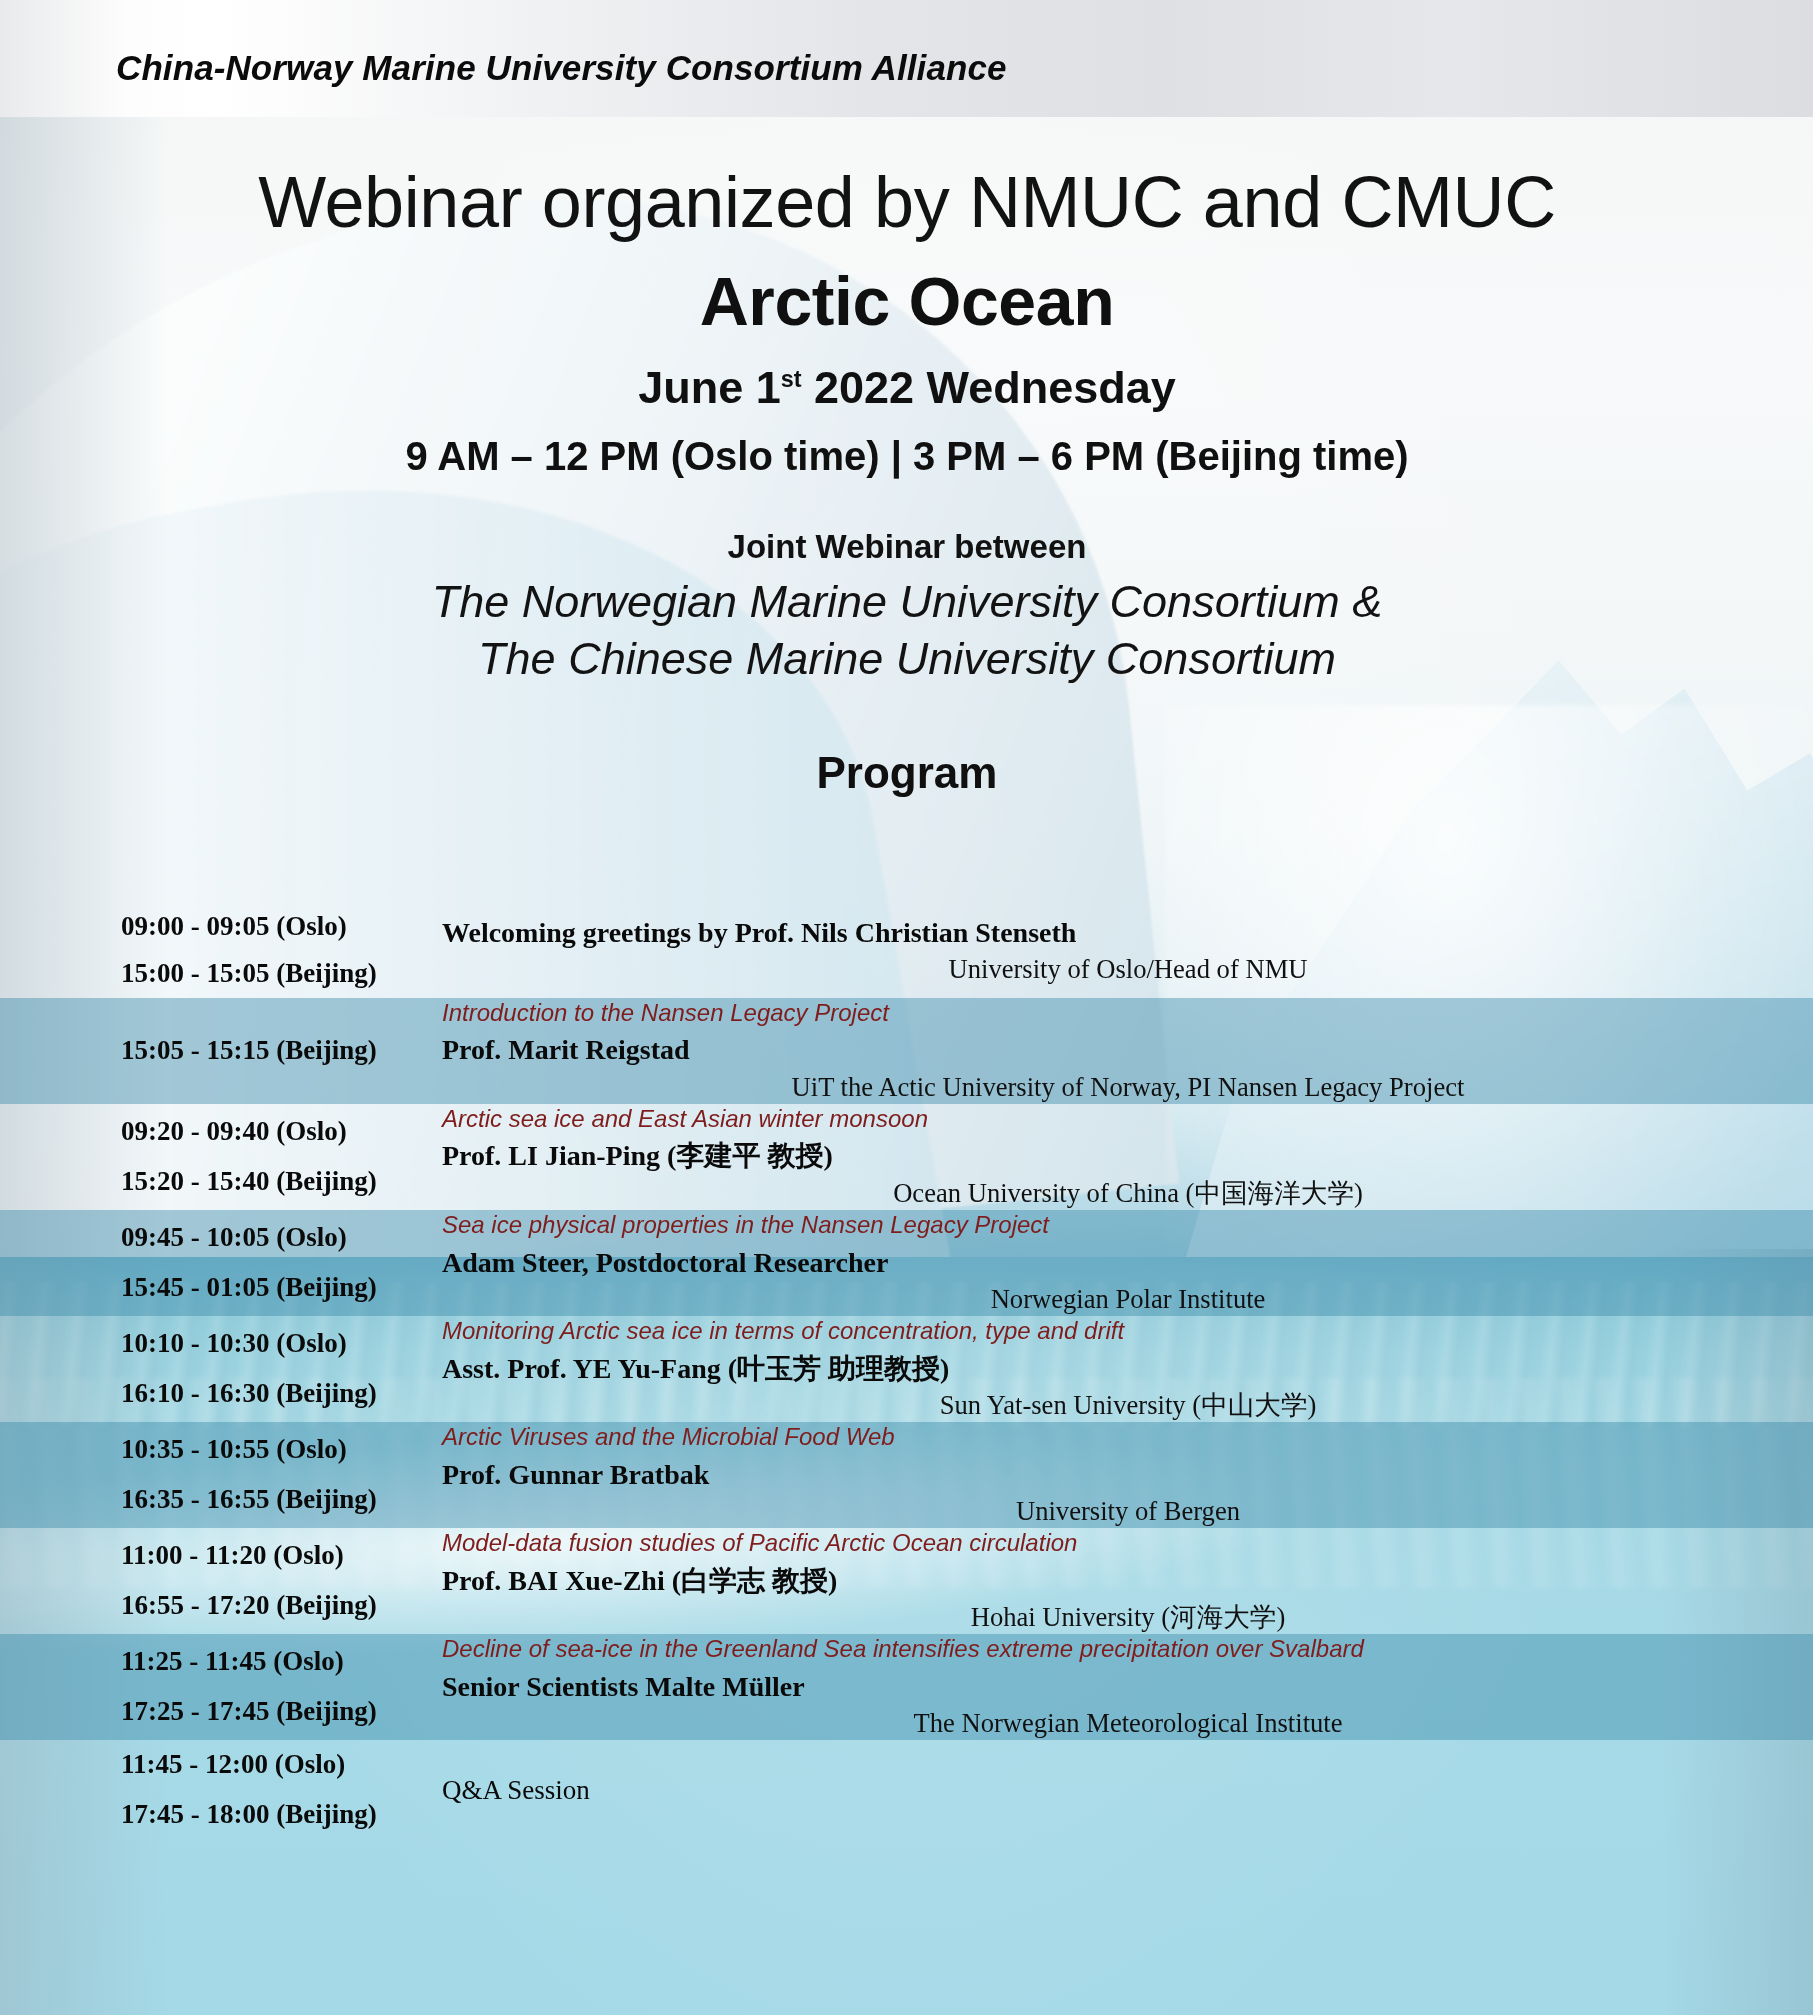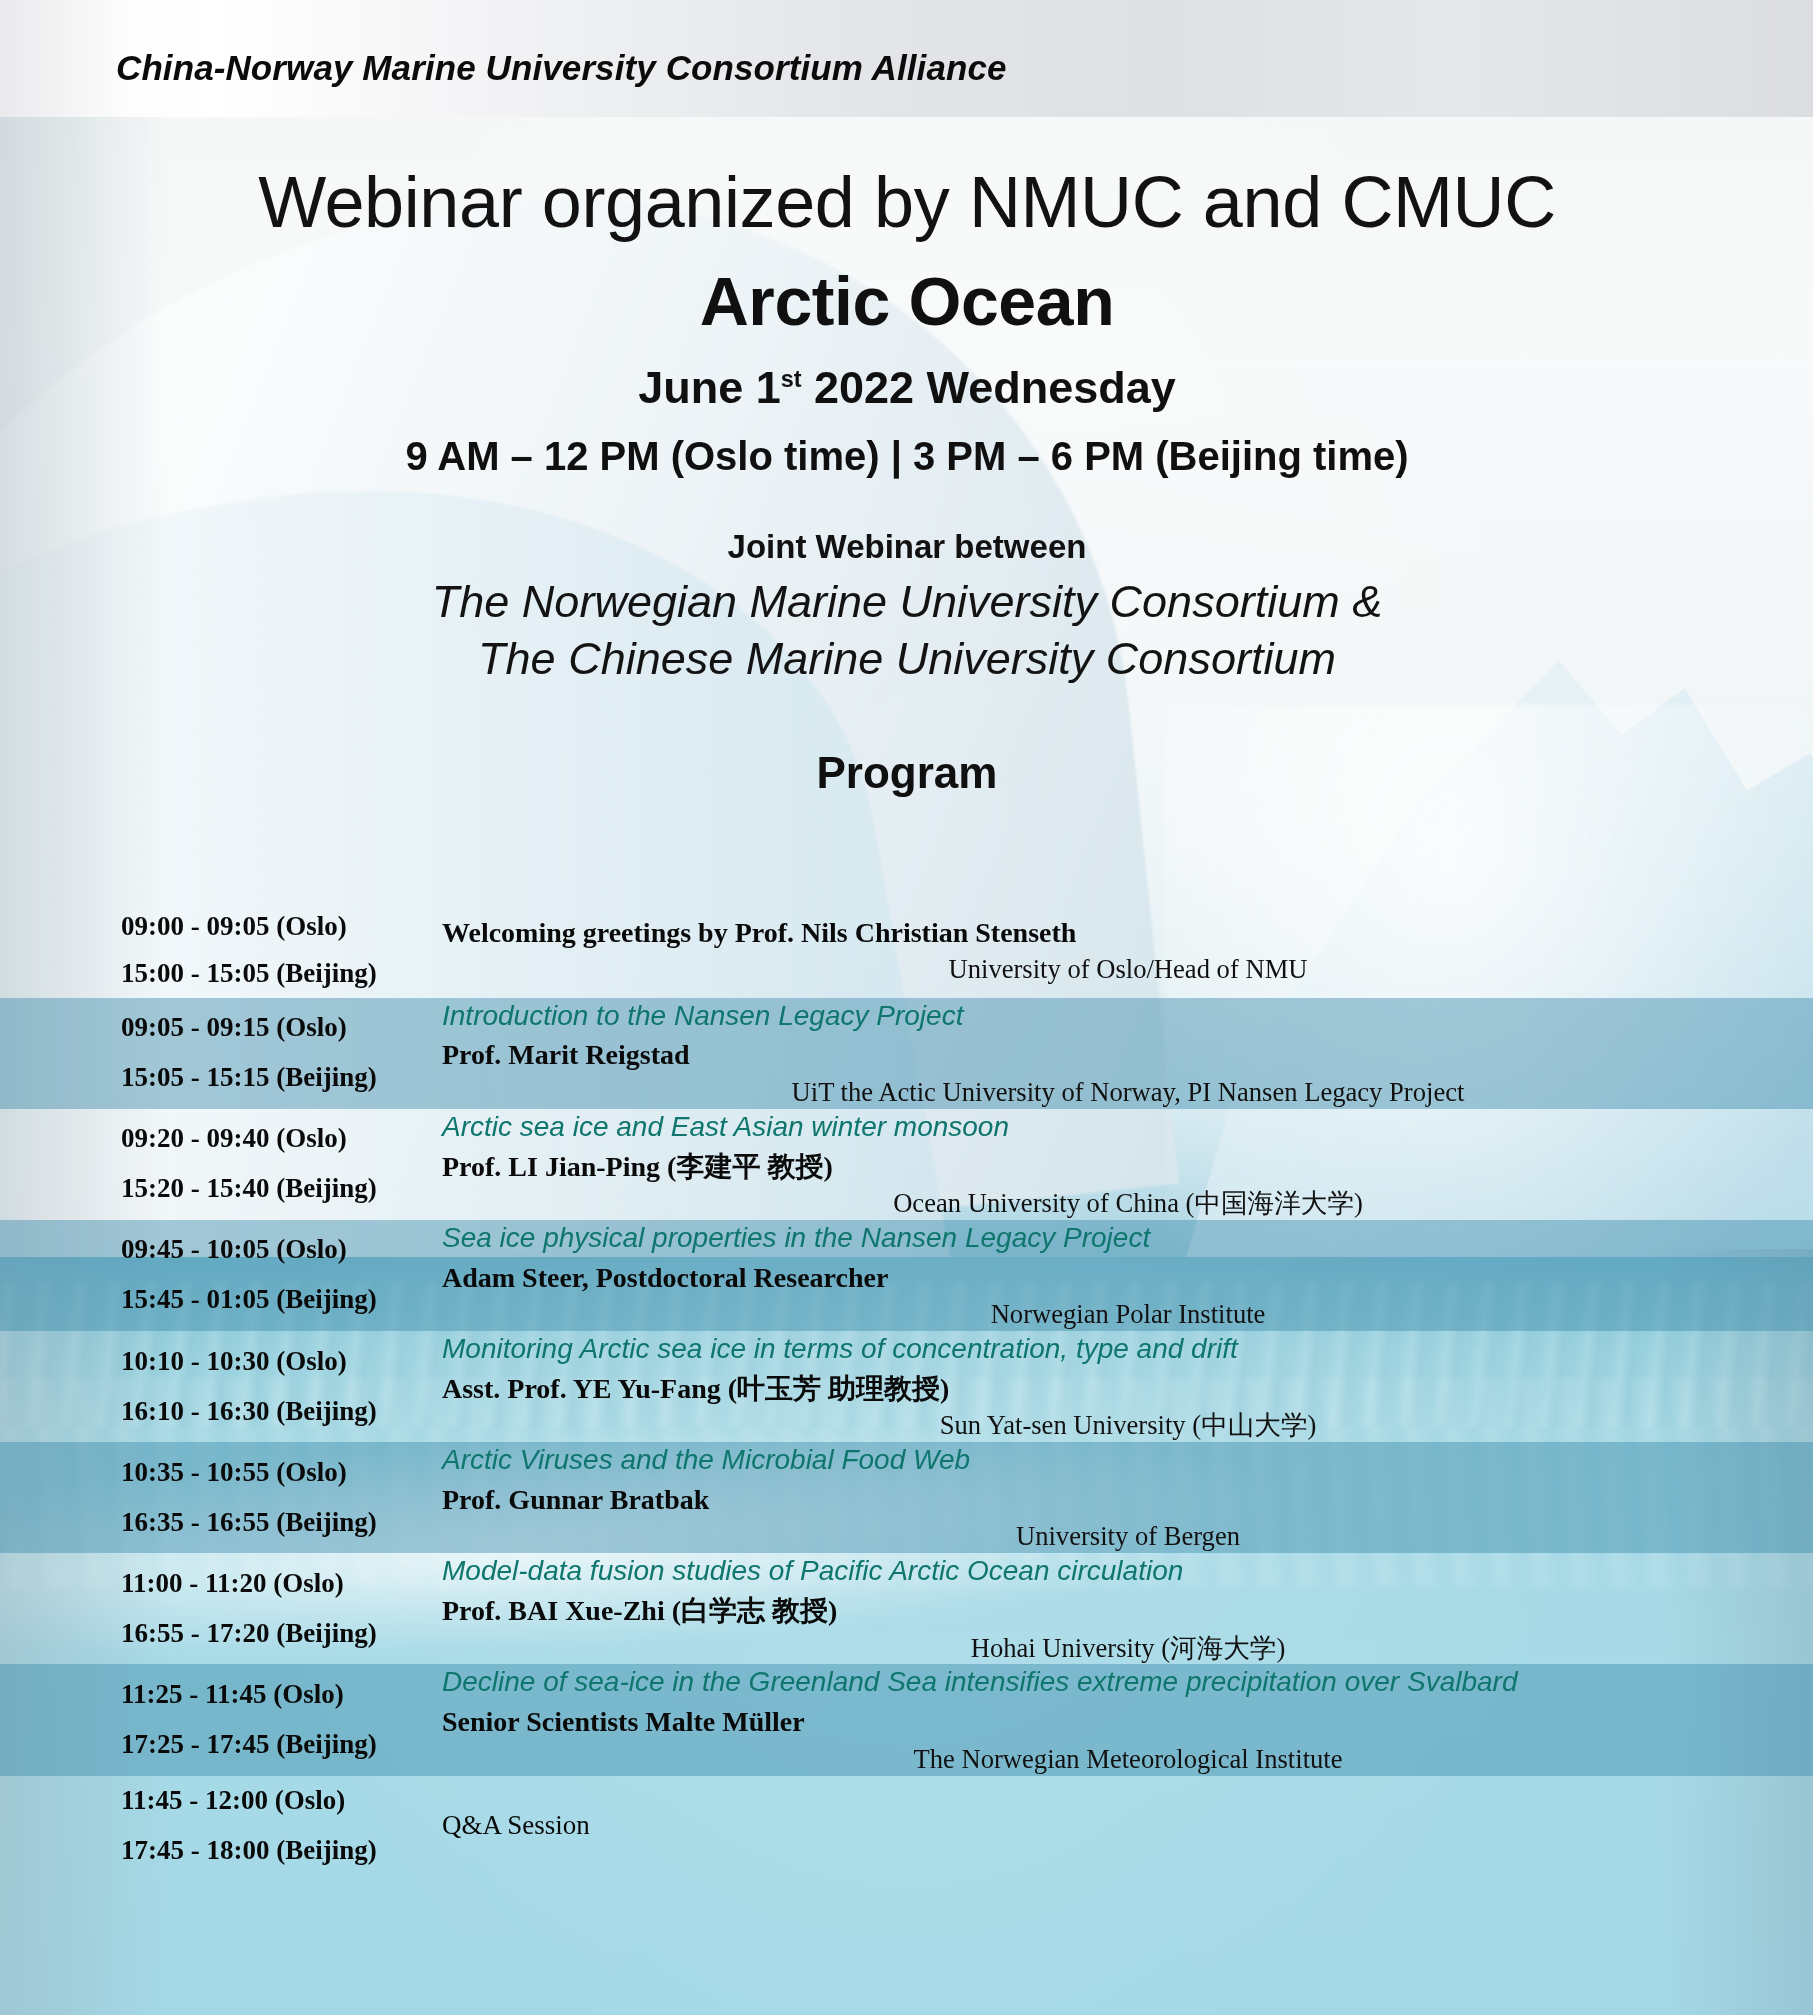--- a/index.html
+++ b/index.html
@@ -163,21 +163,21 @@
     width:419px;flex:0 0 419px;
     padding-left:121px;box-sizing:border-box;
     font-family:"Liberation Serif",serif;
     font-weight:700;font-size:27px;color:#0a0a0a;line-height:1.85;
   }
   .prow .body{
     flex:1 1 auto;
   }
   .ttl{
     font-family:"Liberation Sans",sans-serif;
-    font-style:italic;font-size:28px;color:#0f766e;line-height:1.26;
+    font-style:italic;font-size:24px;color:#7f1d1d;line-height:1.26;
     margin-bottom:5.6px;
   }
   .spk{
     font-family:"Liberation Serif",serif;font-weight:700;font-size:28px;color:#0a0a0a;
     margin-bottom:4.8px;line-height:1.2;
   }
   .aff{
     font-family:"Liberation Serif",serif;font-weight:400;font-size:26.6px;color:#111;line-height:1.2;text-align:center;
   }
   .plain{
@@ -231,21 +231,20 @@
           <div>09:00 - 09:05 (Oslo)</div>
           <div>15:00 - 15:05 (Beijing)</div>
         </div>
         <div class="body">
           <div class="spk">Welcoming greetings by Prof. Nils Christian Stenseth</div>
           <div class="aff">University of Oslo/Head of NMU</div>
         </div>
       </div>
       <div class="prow shaded">
         <div class="times">
-          <div>09:05 - 09:15 (Oslo)</div>
           <div>15:05 - 15:15 (Beijing)</div>
         </div>
         <div class="body">
           <div class="ttl">Introduction to the Nansen Legacy Project</div>
           <div class="spk">Prof. Marit Reigstad</div>
           <div class="aff">UiT the Actic University of Norway, PI Nansen Legacy Project</div>
         </div>
       </div>
       <div class="prow">
         <div class="times">

